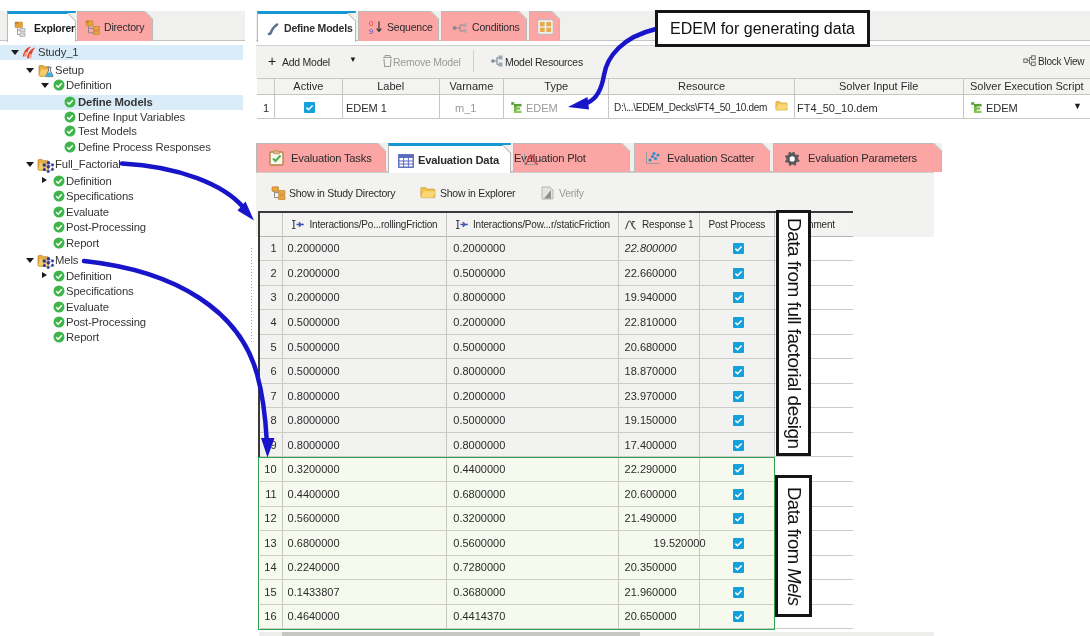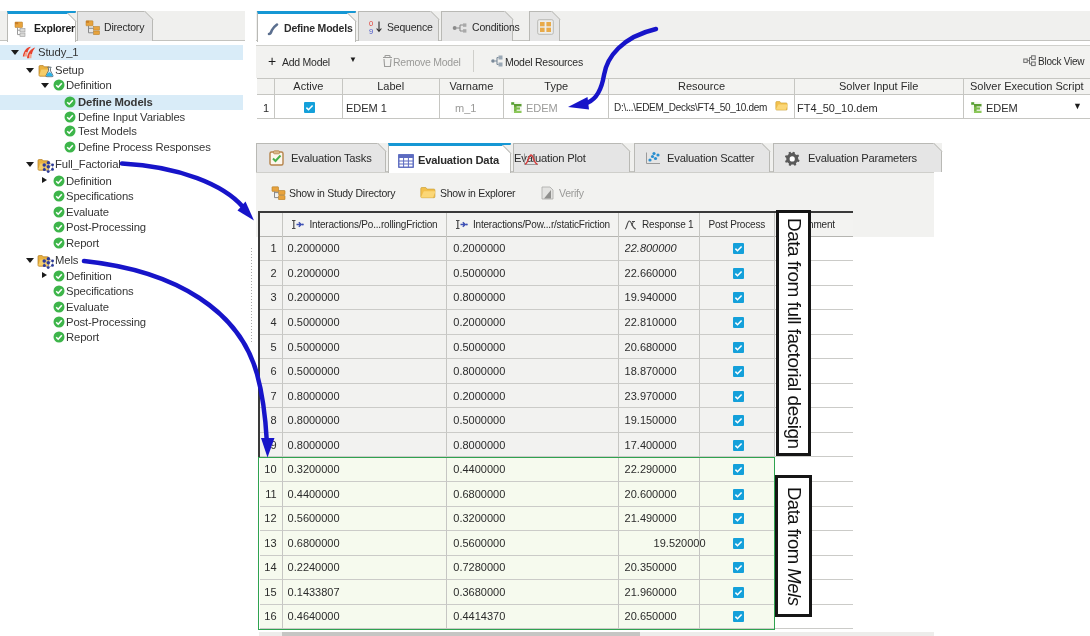--- a/index.html
+++ b/index.html
@@ -3,21 +3,21 @@
 <meta charset="utf-8">
 <style>
 * { margin:0; padding:0; box-sizing:border-box; }
 html,body { width:1090px; height:636px; background:#ffffff; overflow:hidden; }
 body { font-family:"Liberation Sans", sans-serif; color:#2b2b2b; }
 #page { position:absolute; top:0; left:0; width:1090px; height:636px; background:#fff; }
 .abs { position:absolute; }
 
 
 .tabstrip { position:absolute; background:#f0f0ee; border-bottom:1px solid #c3c3bf; }
-.tab { position:absolute; top:0; height:100%; background:#e5e5e5; border:1px solid #b9b9b5;
+.tab { position:absolute; top:0; height:100%; background:#fca5a5; border:1px solid #b9b9b5;
   border-bottom:none; font-size:10.5px; letter-spacing:-0.2px; color:#2b2b2b; white-space:nowrap;
   display:flex; align-items:center; }
 .tab .lbl{ display:inline-block; }
 .tab.sel { background:#ffffff; border-top:3px solid #1697d4; font-weight:bold; z-index:3; }
 .tab .cut{ position:absolute; top:-1px; right:-1px; width:0; height:0;
   border-top:9px solid #f0f0ee; border-left:9px solid transparent; }
 .tab .cut:after{ content:""; position:absolute; left:-10.5px; top:-5px; width:12px; height:1px; background:#b9b9b5; transform:rotate(45deg); }
 
 
 .toolbar { position:absolute; background:#f2f2f0; border-top:1px solid #d0d0cc; }
@@ -251,21 +251,21 @@
       </div>
       <div class="tab" style="left:358px; top:11px; width:81px; height:30px;">
         <span style="position:absolute;left:9px;top:7px;"><svg width="18" height="16" viewBox="0 0 18 16">
             <text x="1" y="7" font-size="7.5" fill="#e0433c" font-family="Liberation Sans">0</text>
             <text x="1" y="15" font-size="7.5" fill="#4955c7" font-family="Liberation Sans">9</text>
             <path d="M11,2.5 V12 M8.6,9.5 L11,12.4 L13.4,9.5" stroke="#2b2b2b" stroke-width="1.1" fill="none"></path>
           </svg></span>
         <span class="lbl" style="margin-left:28px;">Sequence</span>
         <span class="cut"></span>
       </div>
-      <div class="tab" style="left:441px; top:11px; width:72px; height:30px;">
+      <div class="tab" style="left:441px; top:11px; width:86px; height:30px;">
         <span style="position:absolute;left:10px;top:10px;"><svg width="16" height="12" viewBox="0 0 16 12">
             <circle cx="2.7" cy="6" r="2" fill="#8b8b8b"></circle>
             <path d="M4.5,6 H8 M8,3 V9 M8,3 H11 M8,9 H11" stroke="#8b8b8b" stroke-width="1.1" fill="none"></path>
             <rect x="11" y="1.4" width="3.4" height="3.4" fill="#a9a9a9"></rect>
             <rect x="11" y="7.2" width="3.4" height="3.4" fill="#a9a9a9"></rect>
           </svg></span>
         <span class="lbl" style="margin-left:30px;">Conditions</span>
         <span class="cut"></span>
       </div>
       <div class="tab" style="left:529px; top:11px; width:31px; height:30px;">
@@ -691,20 +691,23 @@
           <path d="M2.4,5.6 L4.5,7.7 L8.6,3.4" stroke="#fff" stroke-width="1.5" fill="none"></path>
         </svg>
       </div>
       <div class="abs" style="left:257.5px; top:210.5px; width:595.9px; height:2px; background:#3a3a3a;"></div>
       <div class="abs" style="left:257.5px; top:210.5px; width:2px; height:247px; background:#3a3a3a;"></div>
       <div class="abs" style="left:258px; top:456.5px; width:516.5px; height:173.29999999999995px; border:1.5px solid #2fa24f;"></div>
       <div class="abs" style="left:259px; top:631.5px; width:675px; height:4.5px; background:#ededeb;"></div>
       <div class="abs" style="left:282px; top:631.5px; width:358px; height:4.5px; background:#c6c6c4;"></div>
     </div>
 
+<div class="annbox" style="left:655px; top:10px; width:215px; height:37px; display:flex; align-items:center; justify-content:center;">
+  <span style="font-size:16px; color:#111;">EDEM for generating data</span>
+</div>
 <div class="annbox" style="left:776px; top:210px; width:35px; height:246px; display:flex; align-items:center; justify-content:center;">
   <span class="vtext">Data from full factorial design</span>
 </div>
 <div class="annbox" style="left:775px; top:475px; width:37px; height:142px; display:flex; align-items:center; justify-content:center;">
   <span class="vtext" style="font-size:18.5px;">Data from&nbsp;<i>Mels</i></span>
 </div>
 
 <svg class="abs" style="left:0; top:0; z-index:30; pointer-events:none;" width="1090" height="636" viewBox="0 0 1090 636">
   <g stroke="#1714c9" stroke-width="4.5" fill="none" stroke-linecap="round">
     <path d="M122,163.5 C 180,166.5 224,185 243,207"></path>

